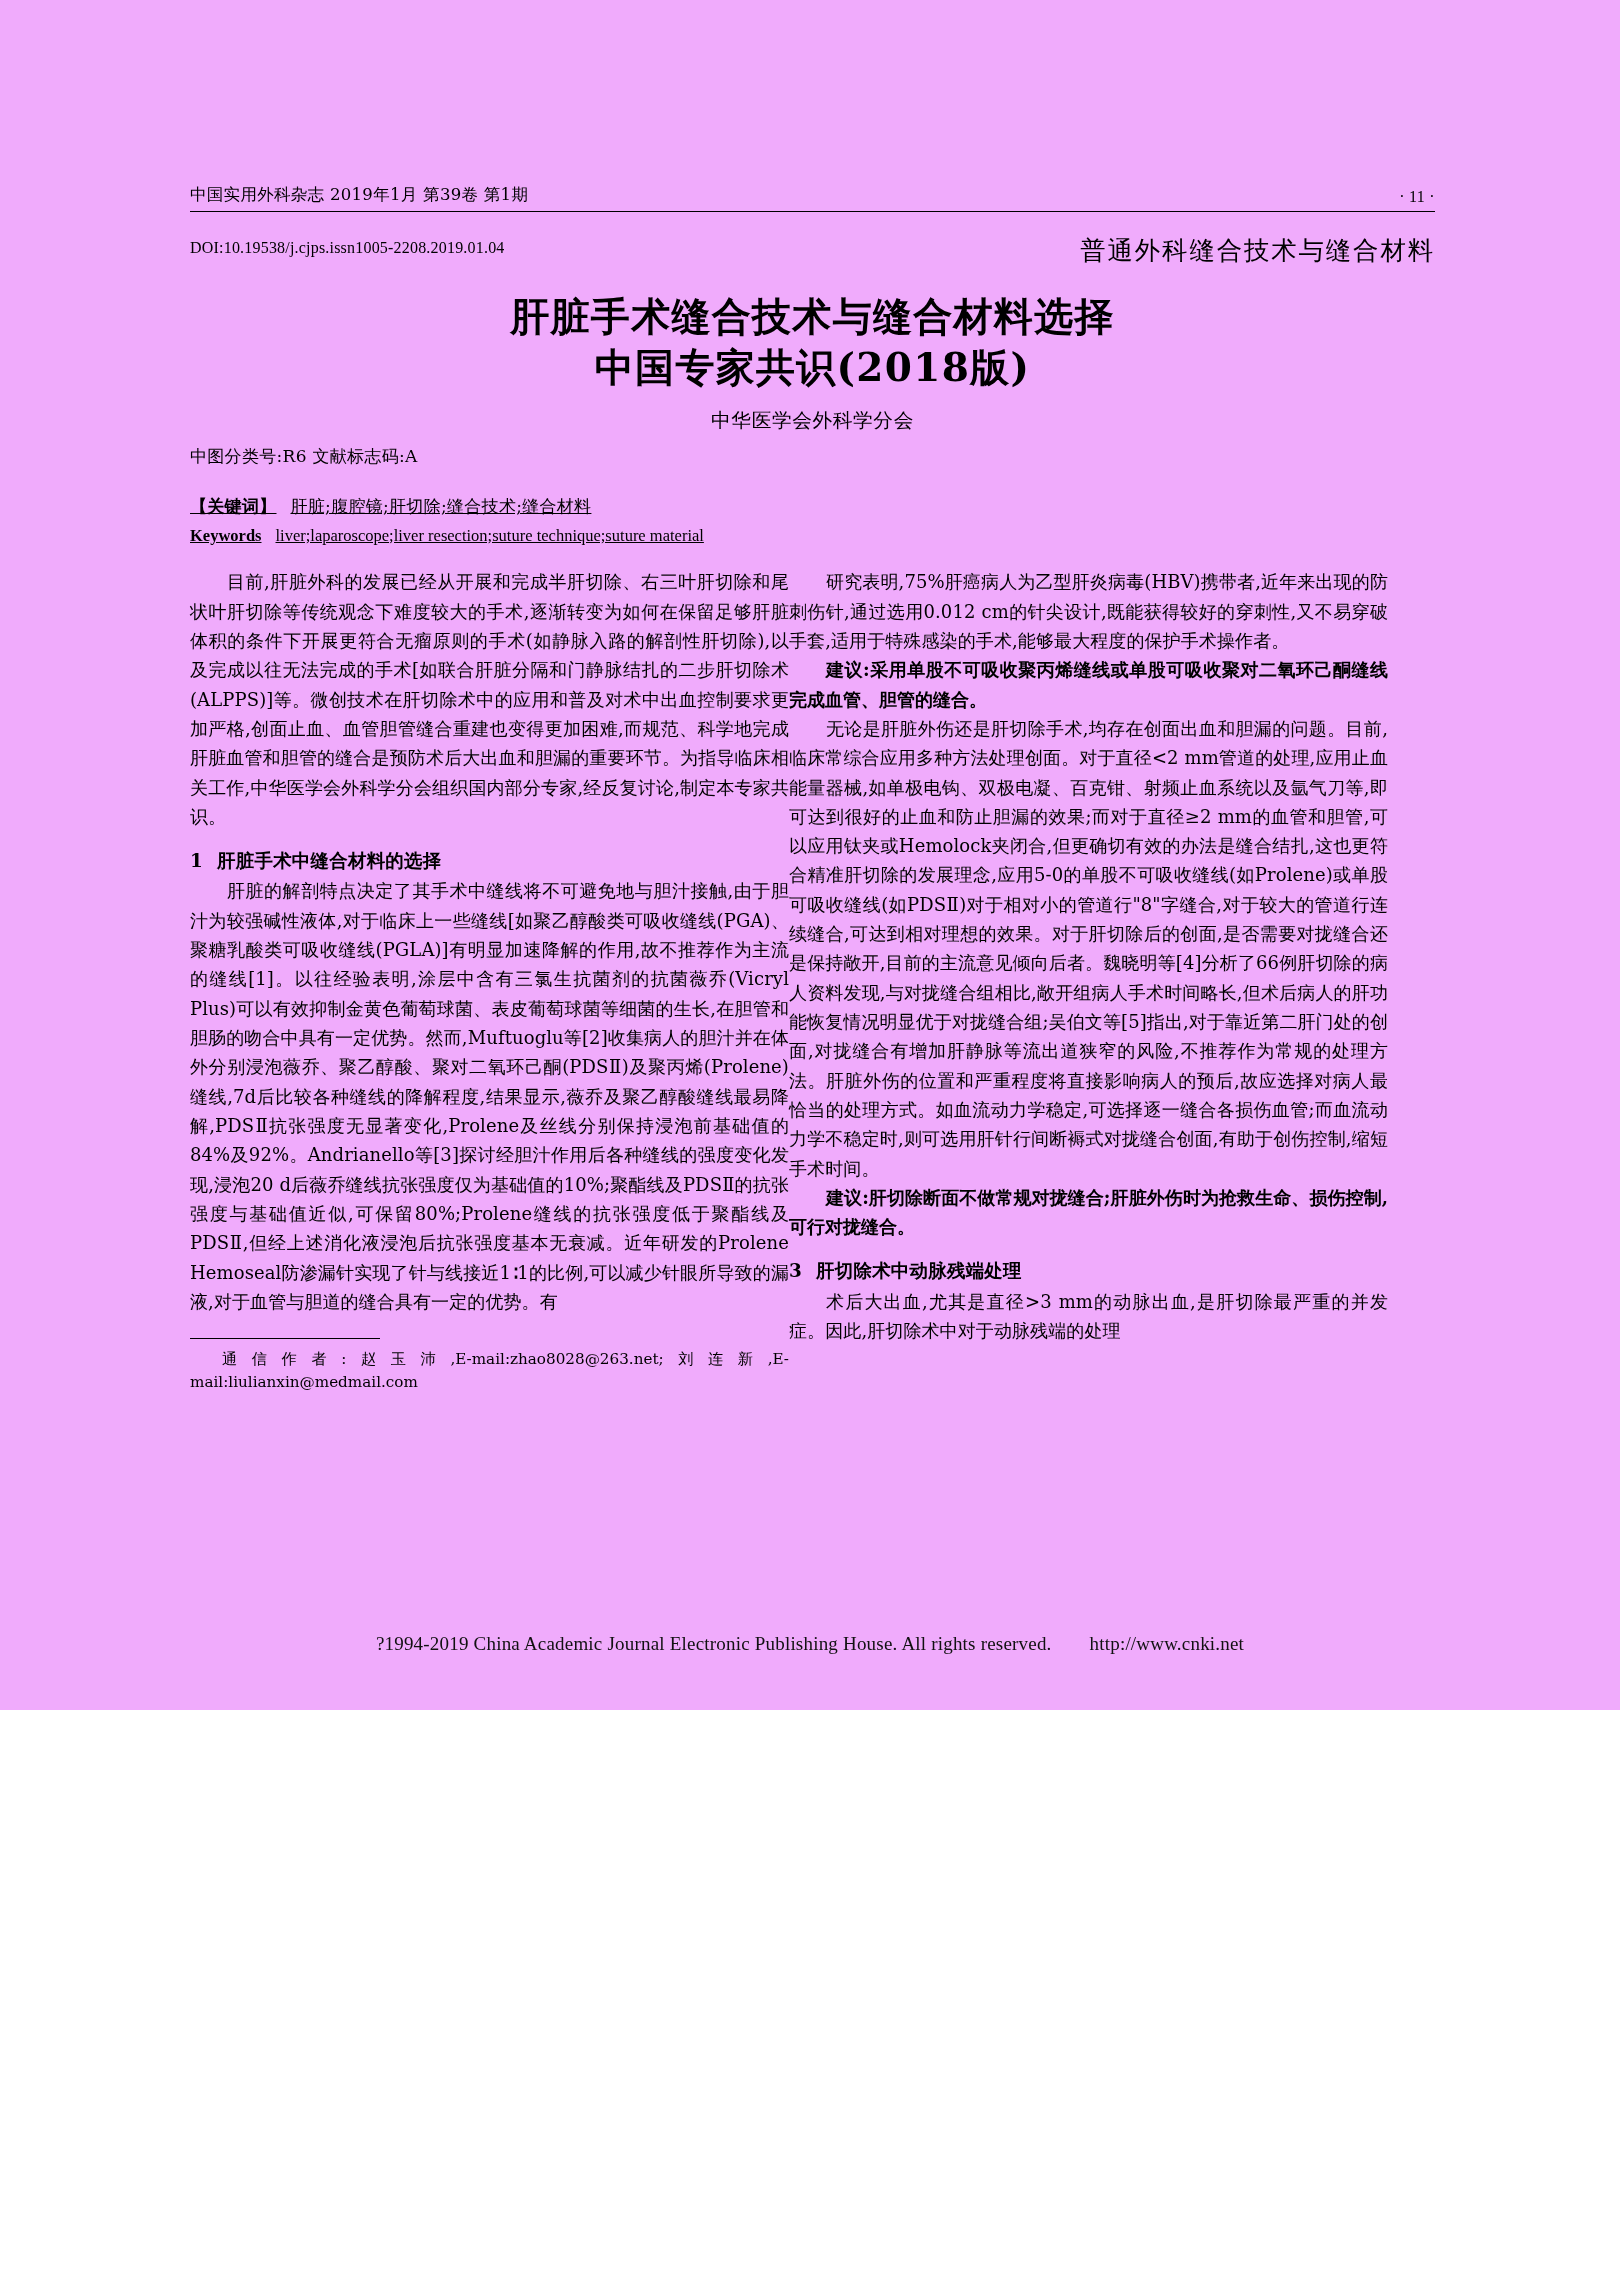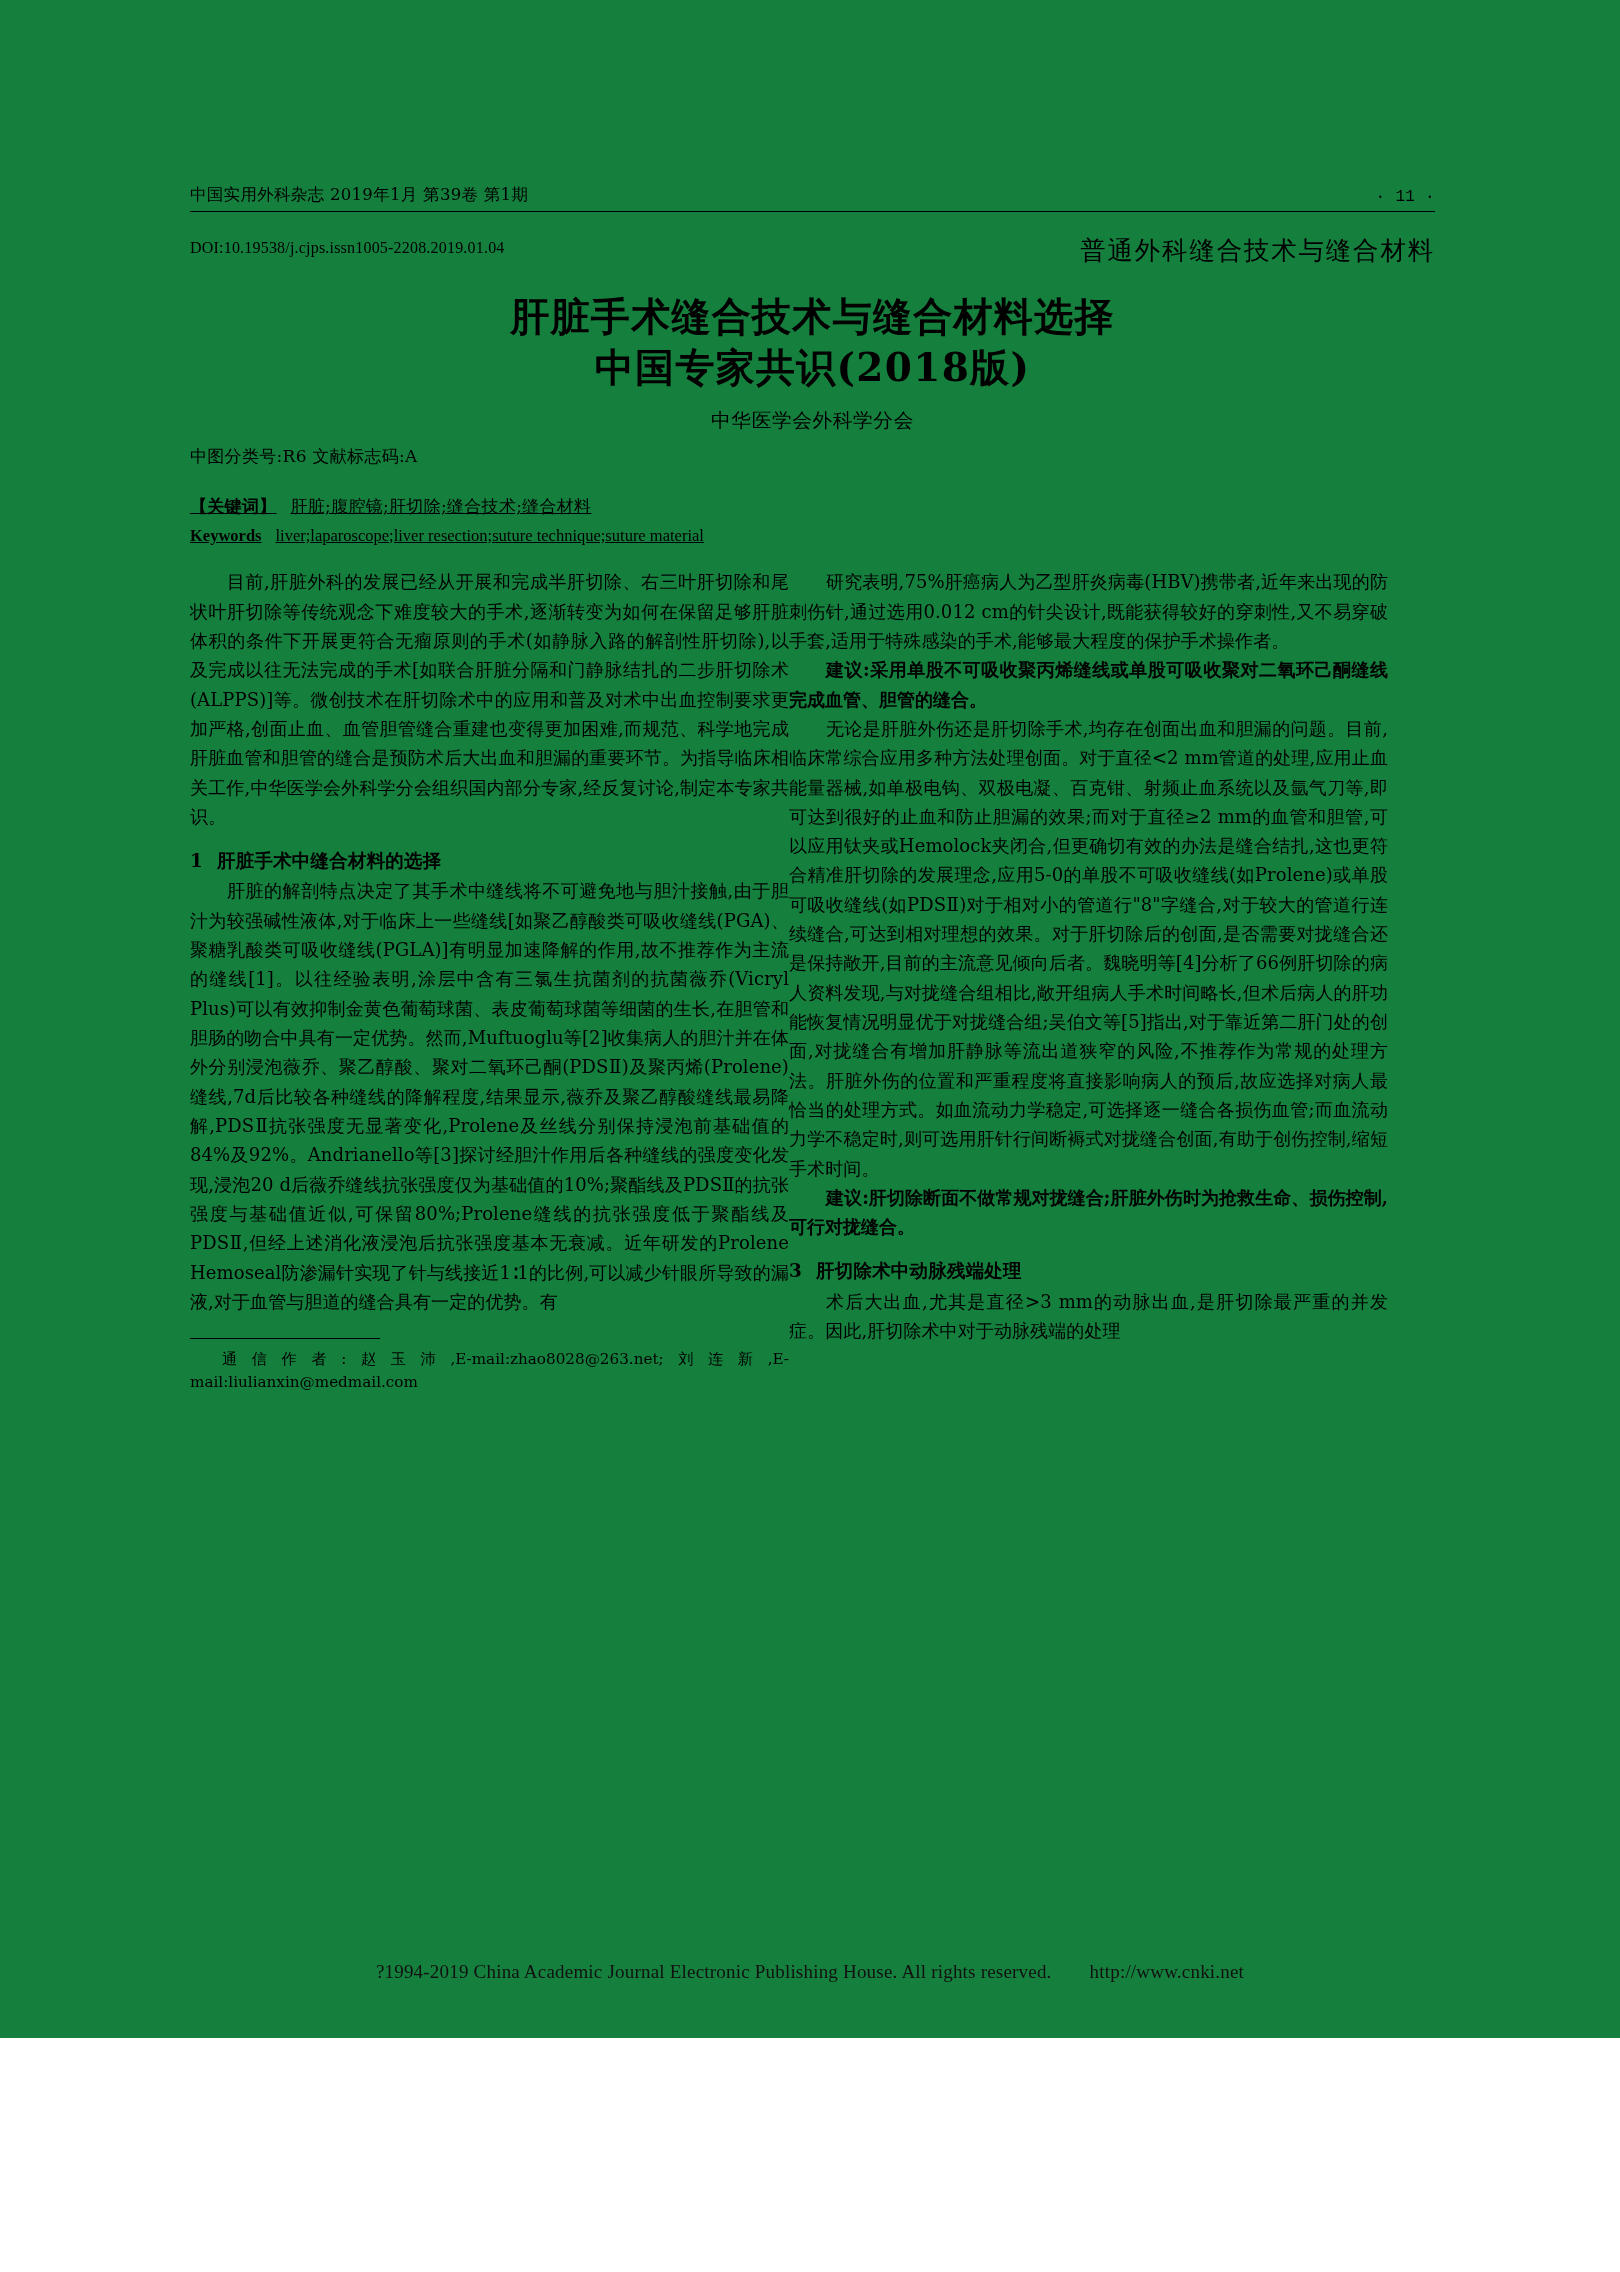--- a/index.html
+++ b/index.html
@@ -7,43 +7,43 @@
     padding: 0;
     background: #ffffff;
   }
   body {
     font-family: "Liberation Serif", serif;
     color: #000000;
   }
   .page {
     position: relative;
     width: 1620px;
-    height: 2038px;
-    background: #15803d;
+    height: 1710px;
+    background: #f0abfc;
     box-sizing: border-box;
     overflow: hidden;
   }
   .content {
     position: absolute;
     left: 190px;
     top: 184px;
     width: 1245px;
   }
   
   .runhead {
     display: flex;
     justify-content: space-between;
     align-items: flex-end;
     font-size: 16.5px;
     letter-spacing: 0.3px;
     padding-bottom: 5.1px;
     border-bottom: 1.3px solid #000;
   }
   .runhead .left { font-family: "DejaVu Serif", serif; }
-  .runhead .right { font-family: Liberation Mono, monospace; font-size: 16px; }
+  .runhead .right { font-family: Liberation Serif, serif; font-size: 16px; }
 
   .section-banner {
     text-align: right;
     font-size: 25.4px;
     letter-spacing: 1.9px;
     margin-top: 21.6px;
     font-family: "DejaVu Serif", serif;
   }
   .doi {
     margin-top: -29px;

